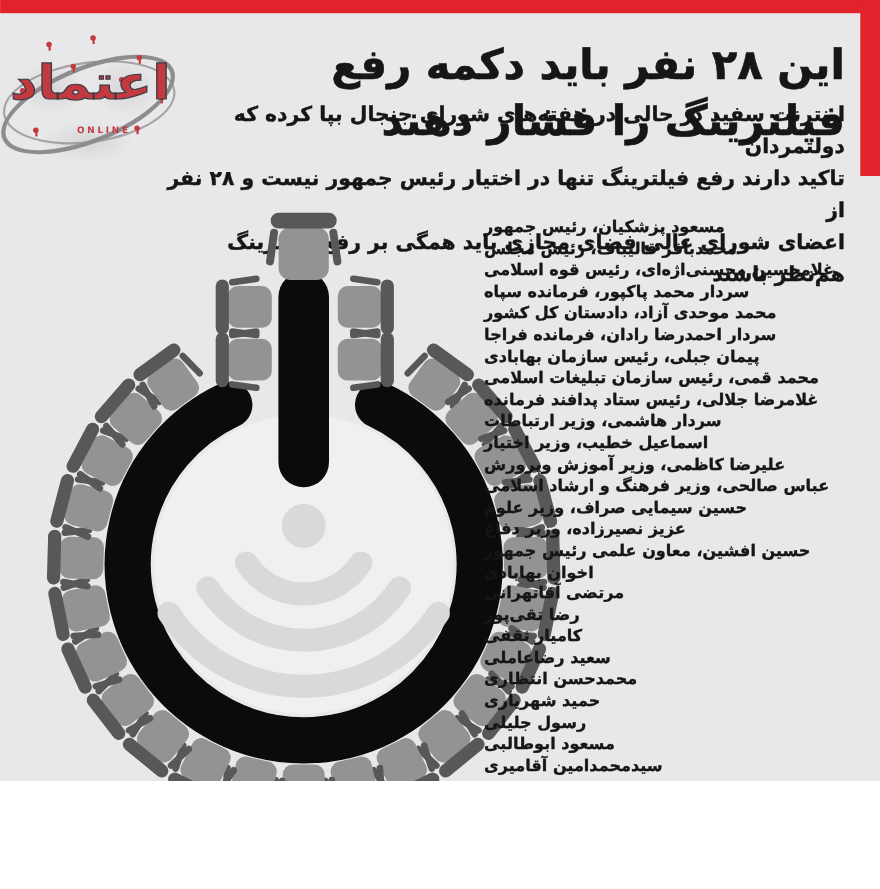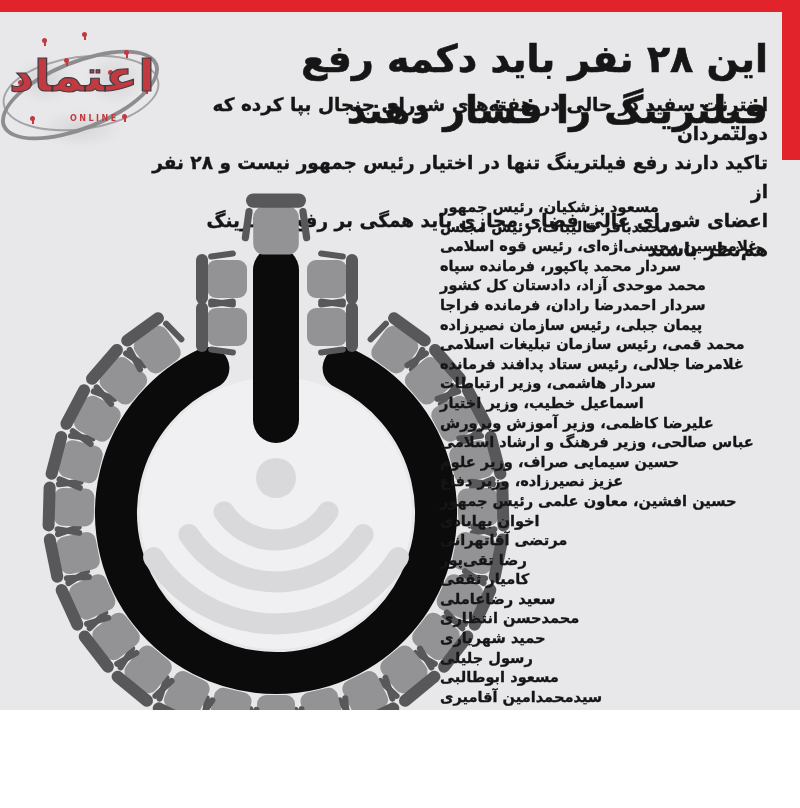--- a/index.html
+++ b/index.html
@@ -286,21 +286,21 @@
       </g>
   </svg>
 
   <div class="names" id="names-list">
       <div class="name">مسعود پزشکیان، رئیس جمهور</div>
       <div class="name">محمدباقر قالیباف، رئیس مجلس</div>
       <div class="name">غلامحسین محسنی‌اژه‌ای، رئیس قوه اسلامی</div>
       <div class="name">سردار محمد پاکپور، فرمانده سپاه</div>
       <div class="name">محمد موحدی آزاد، دادستان کل کشور</div>
       <div class="name">سردار احمدرضا رادان، فرمانده فراجا</div>
-      <div class="name">پیمان جبلی، رئیس سازمان نصیرزاده</div>
+      <div class="name">پیمان جبلی، رئیس سازمان بهابادی</div>
       <div class="name">محمد قمی، رئیس سازمان تبلیغات اسلامی</div>
       <div class="name">غلامرضا جلالی، رئیس ستاد پدافند فرمانده</div>
       <div class="name">سردار هاشمی، وزیر ارتباطات</div>
       <div class="name">اسماعیل خطیب، وزیر اختیار</div>
       <div class="name">علیرضا کاظمی، وزیر آموزش وپرورش</div>
       <div class="name">عباس صالحی، وزیر فرهنگ و ارشاد اسلامی</div>
       <div class="name">حسین سیمایی صراف، وزیر علوم</div>
       <div class="name">عزیز نصیرزاده، وزیر دفاع</div>
       <div class="name">حسین افشین، معاون علمی رئیس جمهور</div>
       <div class="name">اخوان بهابادی</div>

